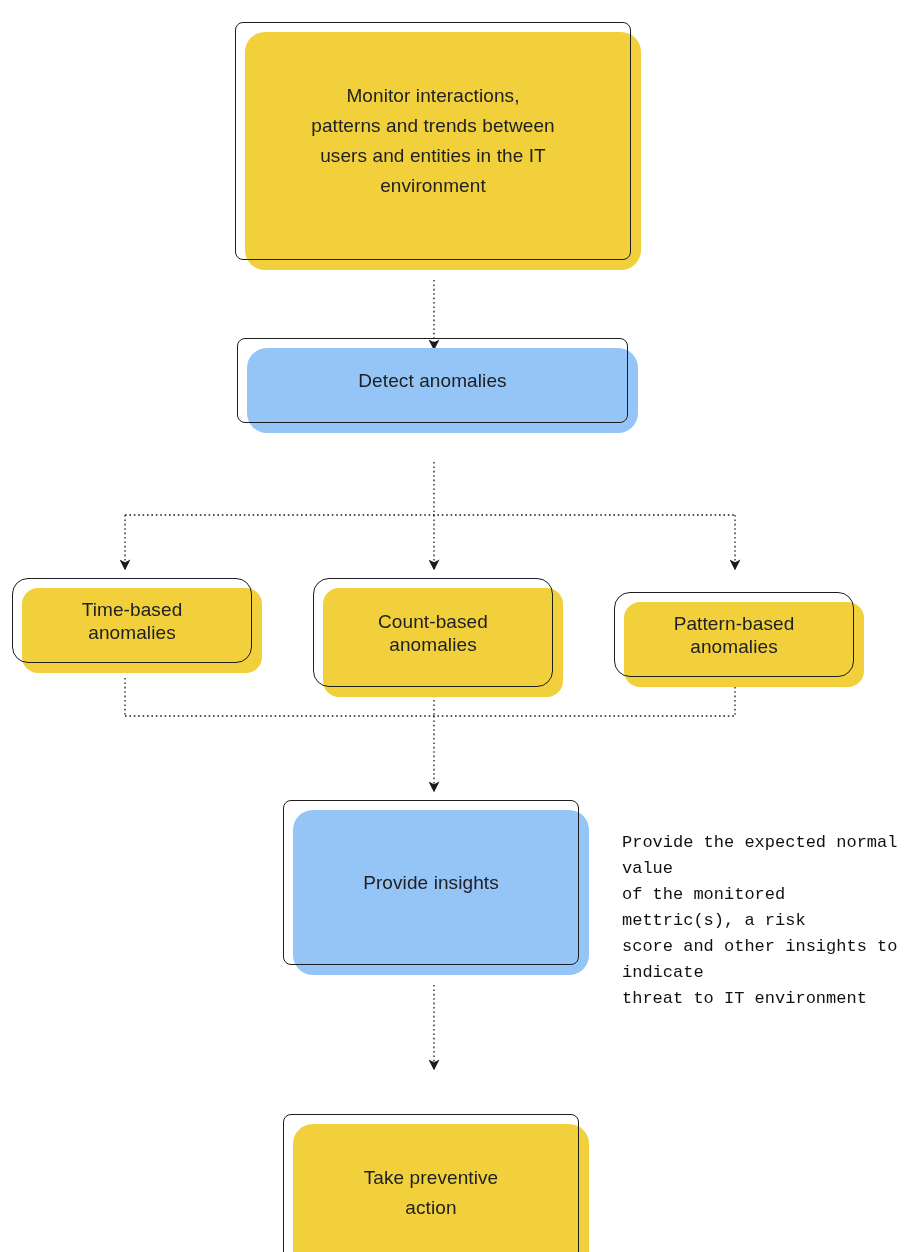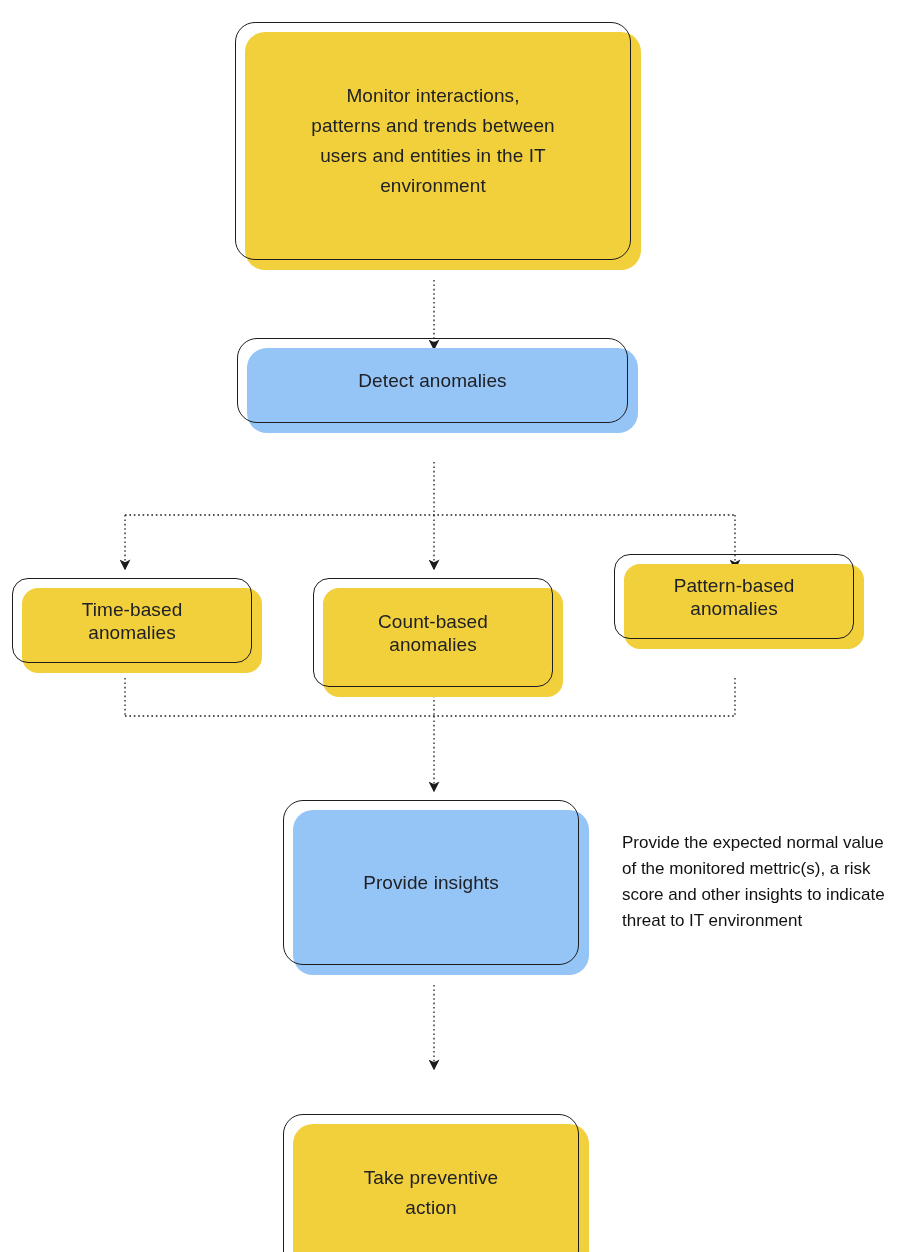--- a/index.html
+++ b/index.html
@@ -37,21 +37,21 @@
     position: absolute;
     z-index: 2;
   }
   .node .card {
     position: absolute;
     left: 0;
     top: 0;
     right: 0;
     bottom: 0;
     border: 1.4px solid #1d1d1d;
-    border-radius: 20px;
+    border-radius: 8px;
     background: transparent;
     box-sizing: border-box;
     display: flex;
     align-items: center;
     justify-content: center;
   }
   .node.r16 .card { border-radius: 16px; }
 
   
   .node .fill {
@@ -80,21 +80,21 @@
   }
   .node.small .label {
     font-size: 19px;
     line-height: 23px;
   }
 
   
   #annotation {
     position: absolute;
     z-index: 3;
-    font-family: Liberation Sans, sans-serif;
+    font-family: Liberation Mono, monospace;
     font-size: 17px;
     line-height: 26px;
     color: #111111;
     white-space: pre-line;
   }
 </style>
 </head>
 <body>
 
 <div id="canvas">
@@ -153,21 +153,21 @@
   </div>
 
   <div class="node small r16" style="left:313px; top:578px; width:240px; height:109px;">
     <div class="fill" style="background:#F2D03C;"></div>
     <div class="card">
       <div class="label">Count-based
 anomalies</div>
     </div>
   </div>
 
-  <div class="node small r16" style="left:614px; top:554px; width:240px; height:85px;border-radius:11px;">
+  <div class="node small r16" style="left:614px; top:592px; width:240px; height:85px;border-radius:11px;">
     <div class="fill" style="background:#F2D03C;"></div>
     <div class="card">
       <div class="label">Pattern-based
 anomalies</div>
     </div>
   </div>
 
   <div class="node" style="left:283px; top:800px; width:296px; height:165px;">
     <div class="fill" style="background:#95C4F7;"></div>
     <div class="card">

